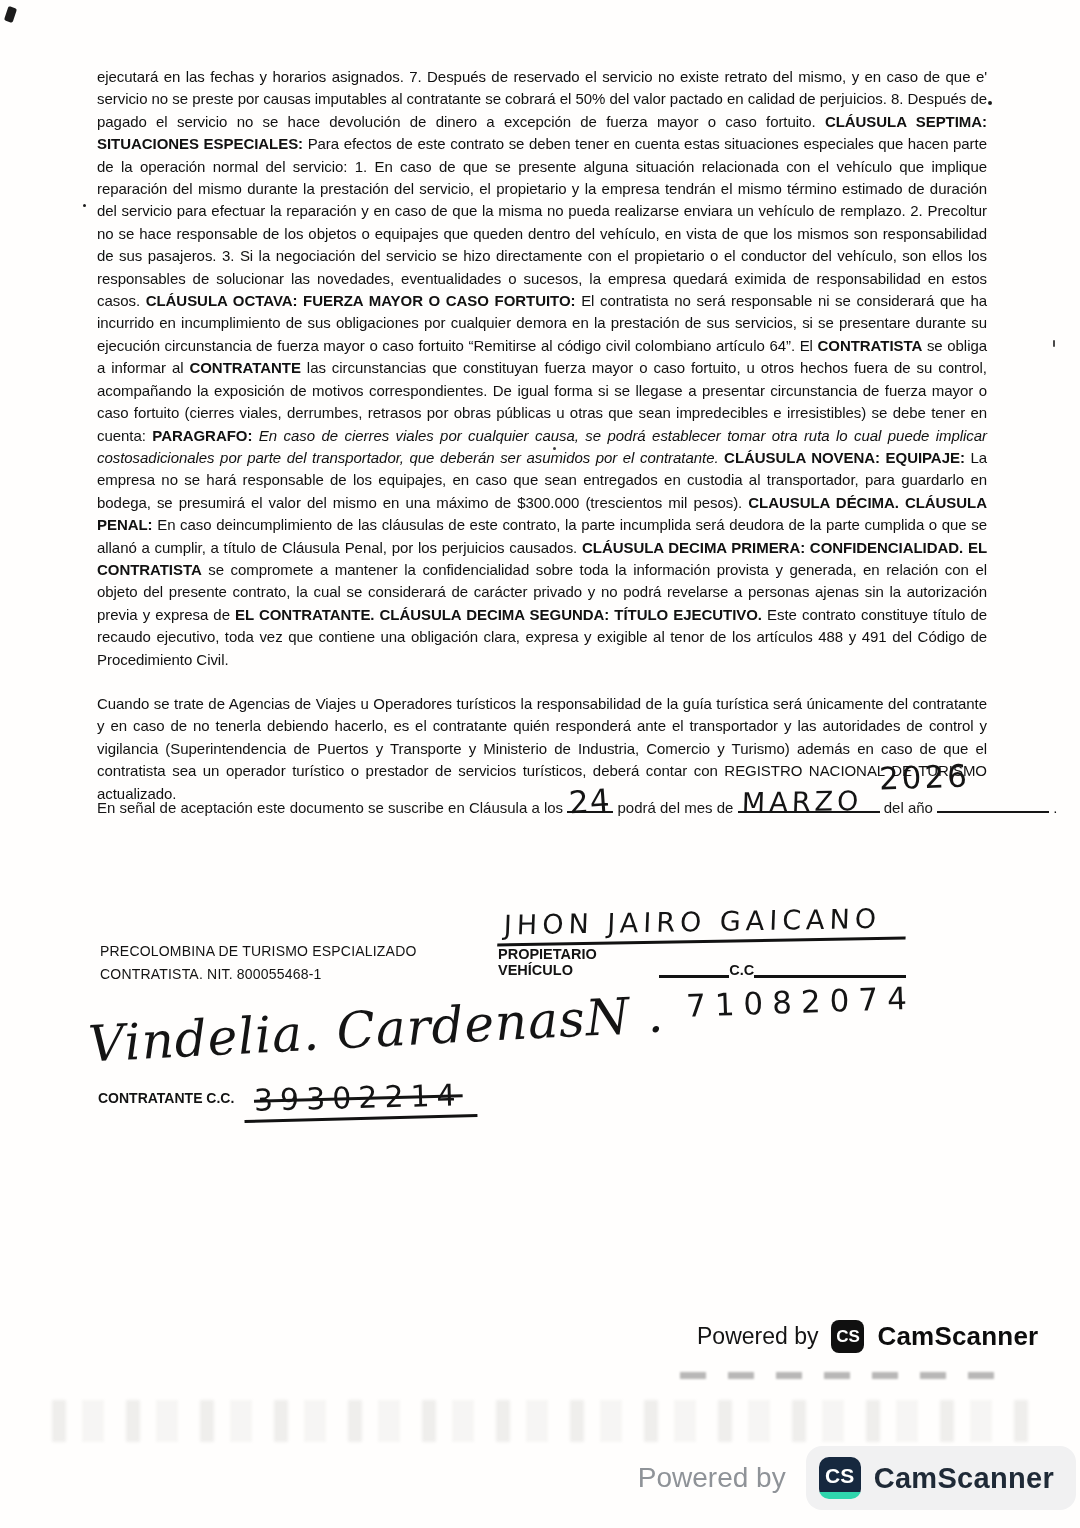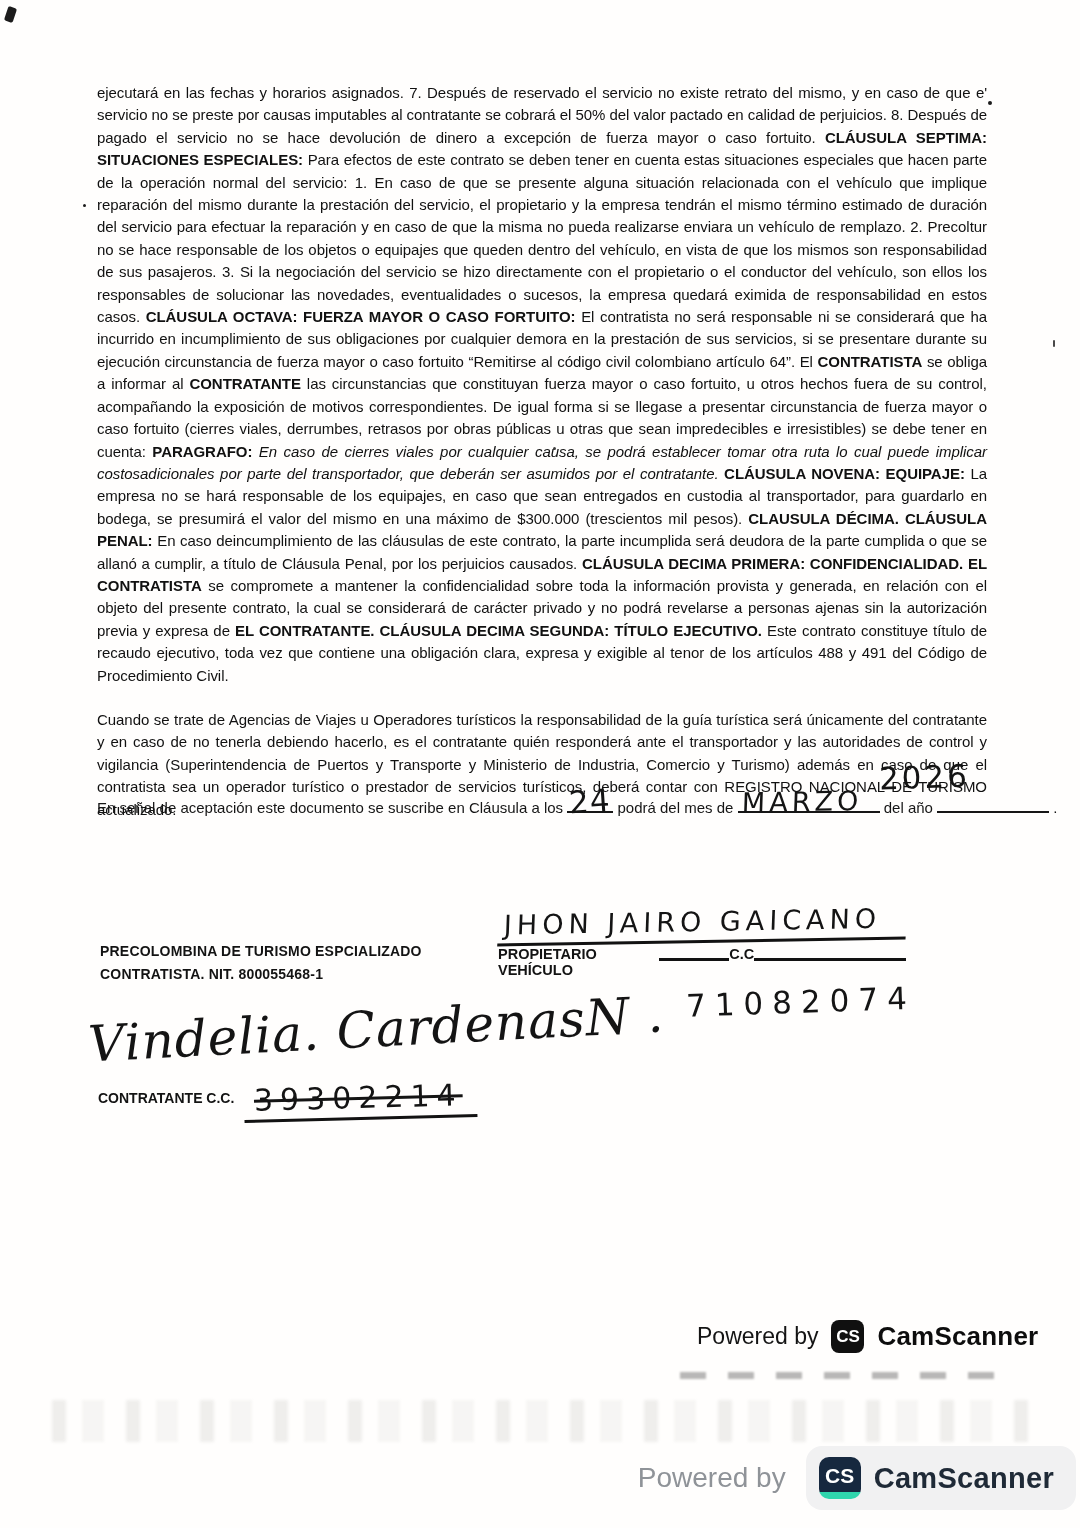--- a/index.html
+++ b/index.html
@@ -4,21 +4,21 @@
 <style>
   html,body{margin:0;padding:0;}
   body{width:1080px;height:1528px;background:#ffffff;overflow:hidden;position:relative;
        font-family:"Liberation Sans","DejaVu Sans",sans-serif;color:#1b1b1b;}
   .page{position:absolute;inset:0;background:#fffefd;}
 
   
   .body-text{position:absolute;left:97px;top:66px;width:890px;
     font-size:15px;line-height:22.4px;text-align:justify;color:#161616;
     font-weight:500;letter-spacing:-0.05px;
-    filter:contrast(1.05);margin-top:16px;}
+    filter:contrast(1.05);}
   .body-text p{margin:0 0 22px 0;}
   .body-text span[data-b]{font-weight:700;}
 
   
   .acceptance{position:absolute;left:97px;top:797px;width:905px;font-size:15px;
     font-weight:500;color:#161616;white-space:nowrap;}
   .blank{position:relative;display:inline-block;border-bottom:2.5px solid #161616;height:14px;
     vertical-align:baseline;}
   .blank-day{width:46px;}
   .blank-month{width:142px;}
@@ -26,26 +26,26 @@
 
   
   .hand{font-family:"DejaVu Sans",sans-serif;font-weight:400;color:#141414;}
   .hand-caps{letter-spacing:5px;transform:skewX(-3deg) rotate(-1deg);}
   .hand-over{position:absolute;white-space:nowrap;}
   .h-day{left:2px;bottom:-8px;font-size:31px;letter-spacing:1px;transform:rotate(-4deg);}
   .h-month{left:4px;bottom:-6px;font-size:27px;letter-spacing:4px;}
   .h-year{left:-58px;bottom:16px;font-size:31px;letter-spacing:3px;transform:rotate(-2deg);}
 
   
-  .sig-firm{position:absolute;left:100px;top:940px;font-size:14px;font-weight:700;
+  .sig-firm{position:absolute;left:100px;top:940px;font-size:14px;font-weight:400;
     line-height:23px;letter-spacing:0.2px;color:#131313;}
   .sig-prop{position:absolute;left:498px;top:906px;width:408px;}
   .prop-name{font-size:27px;border-bottom:3px solid #121212;padding:0 6px 3px 6px;
     white-space:nowrap;}
-  .prop-labels{display:flex;font-size:14.5px;font-weight:700;
+  .prop-labels{display:flex;align-items:flex-end;font-size:14.5px;font-weight:700;
     margin-top:3px;color:#131313;}
   .u{display:inline-block;border-bottom:3px solid #121212;height:12px;}
   .u1{width:78px;}
   .u2{width:168px;}
   .prop-cc{font-size:31px;letter-spacing:9px;margin:6px 0 0 188px;transform:rotate(-2deg);
     white-space:nowrap;}
 
   .sig-script{position:absolute;left:88px;top:1002px;width:520px;
     font-family:"DejaVu Serif",serif;font-style:italic;font-size:50px;color:#141414;
     transform:rotate(-3deg);white-space:nowrap;letter-spacing:1px;}

